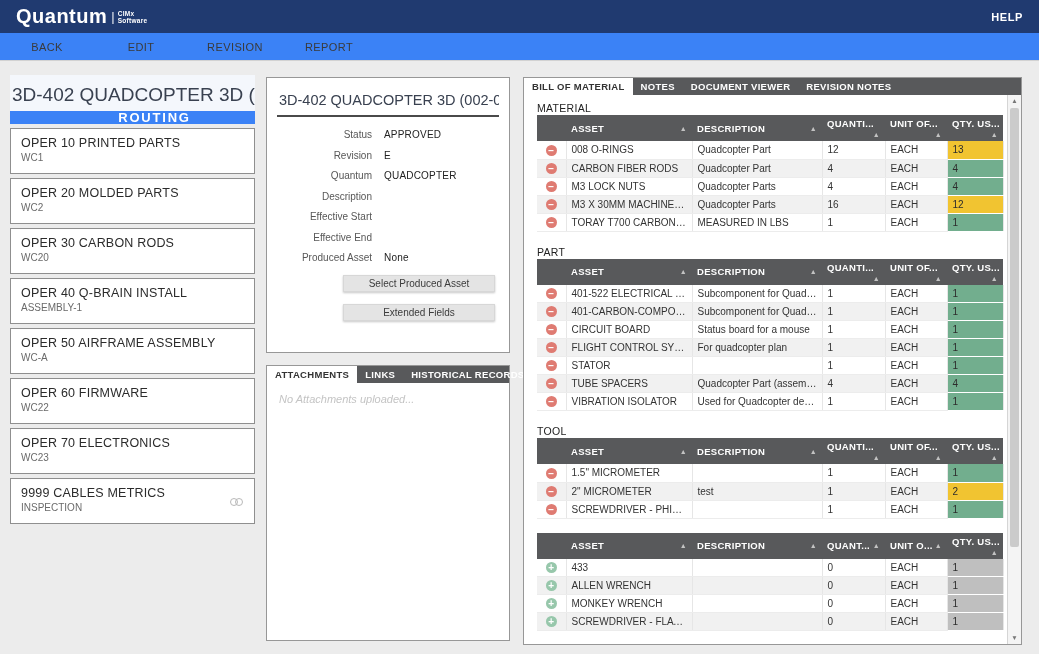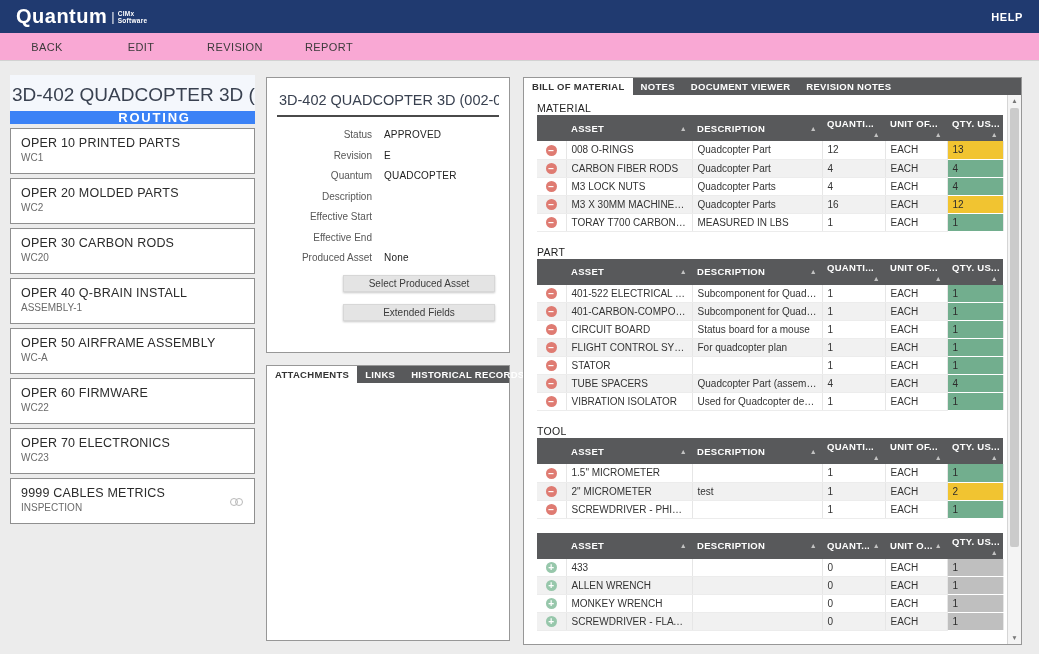--- a/index.html
+++ b/index.html
@@ -16,21 +16,21 @@
     height: 33px; background: #203a70;
     display: flex; align-items: center; padding: 0 16px;
   }
   .brand { display: flex; align-items: center; color: #fff; }
   .brand-main { font-size: 20px; font-weight: bold; letter-spacing: .5px; }
   .brand-sep { margin: 0 3px 0 4px; font-size: 13px; font-weight: normal; opacity: .9; }
   .brand-sub { display: flex; flex-direction: column; font-size: 6.5px; line-height: 7px; font-weight: bold; letter-spacing: .3px; }
   .help { margin-left: auto; color: #fff; font-size: 11px; font-weight: bold; letter-spacing: .6px; cursor: pointer; }
 
   
-  .menubar { height: 28px; background: #f9a8d4; display: flex; align-items: center; border-bottom: 1px solid #d2d2d2; }
+  .menubar { height: 28px; background: #3b82f6; display: flex; align-items: center; border-bottom: 1px solid #d2d2d2; }
   .menu-item { width: 94px; text-align: center; font-size: 11px; color: #3a3a3a; letter-spacing: .4px; cursor: pointer; }
 
   .main { position: relative; height: 593px; }
 
   
   .routing-panel { position: absolute; left: 10px; top: 14px; width: 245px; }
   .routing-title {
     background: #f4f7fc; padding: 9px 2px 5px 2px;
     font-size: 19px; color: #394150; white-space: nowrap; overflow: hidden;
   }
@@ -228,20 +228,21 @@
     <button class="panel-btn">Select Produced Asset</button>
     <button class="panel-btn">Extended Fields</button>
   </div>
 
   <div class="attachments-panel">
     <div class="subtab-bar" id="attachments-tabs">
         <div class="subtab active">ATTACHMENTS</div>
         <div class="subtab">LINKS</div>
         <div class="subtab">HISTORICAL RECORDS</div>
       </div>
+    <div class="attachments-empty">No Attachments uploaded...</div>
   </div>
 
   <div class="bom-panel">
     <div class="subtab-bar" id="bom-tabs">
         <div class="subtab active">BILL OF MATERIAL</div>
         <div class="subtab">NOTES</div>
         <div class="subtab">DOCUMENT VIEWER</div>
         <div class="subtab">REVISION NOTES</div>
       </div>
     <div class="bom-content" id="bom-sections">

